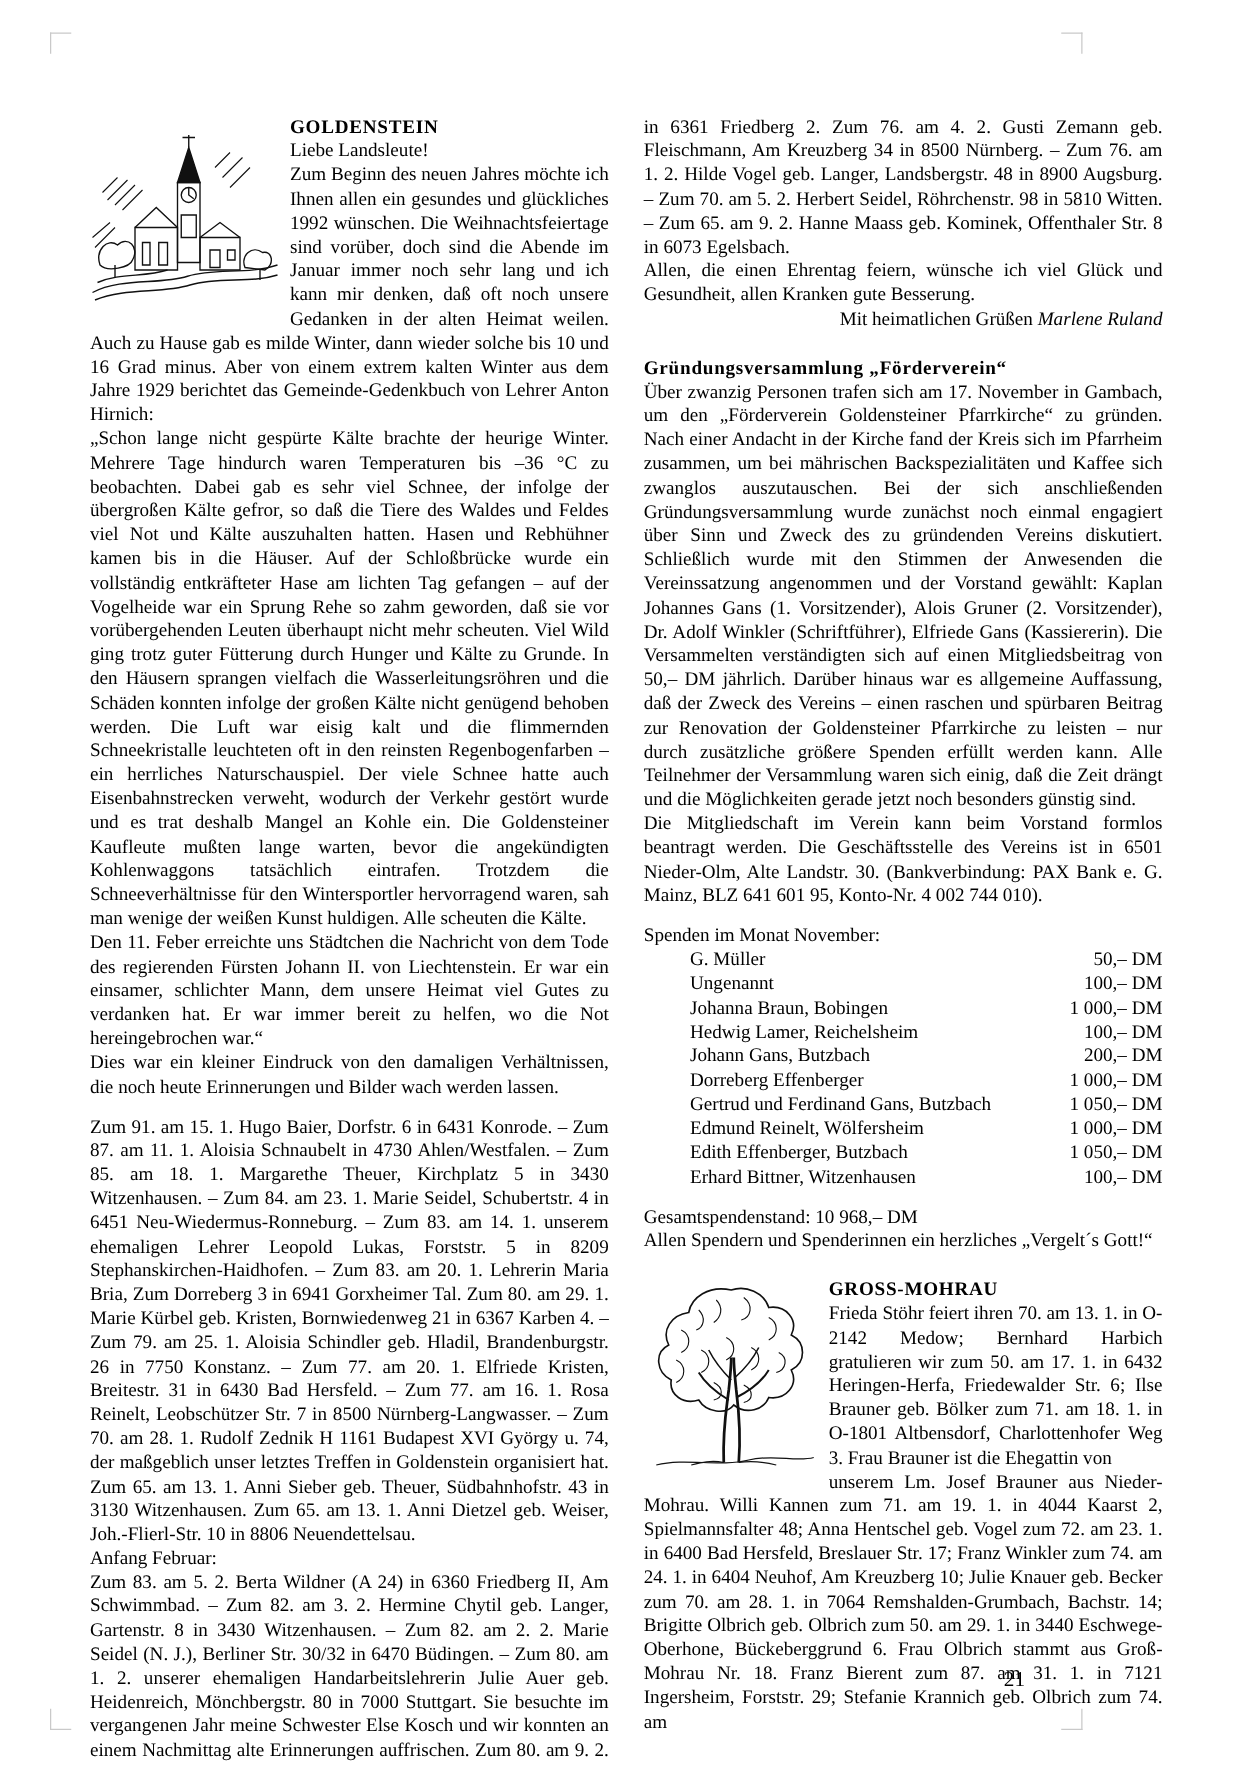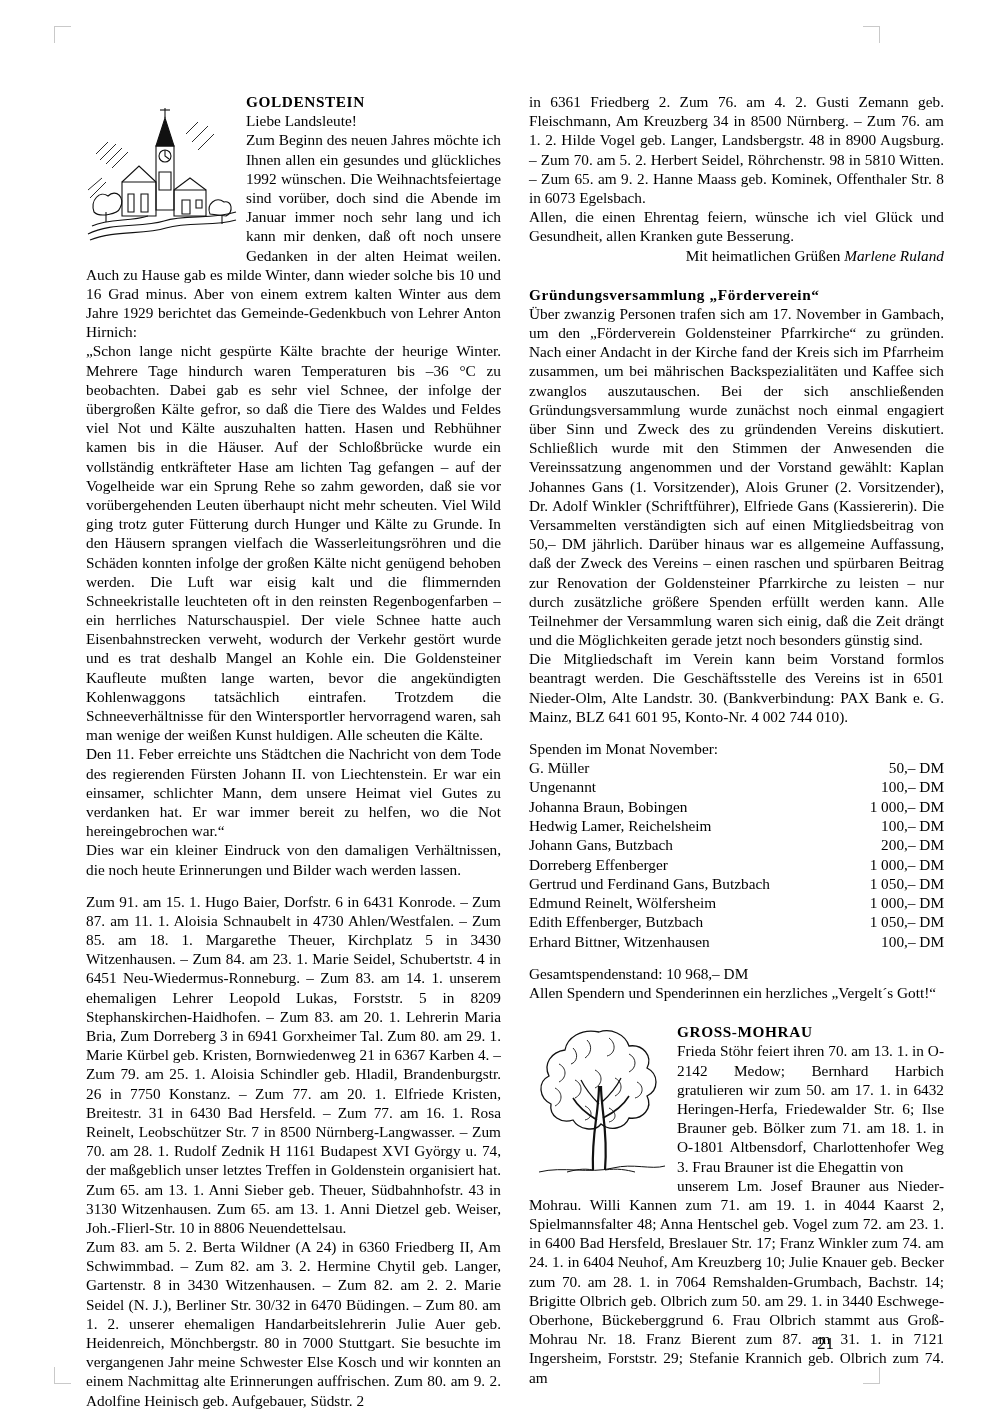--- a/index.html
+++ b/index.html
@@ -10,21 +10,21 @@
   body {
     width: 1000px;
     height: 1412px;
     position: relative;
     font-family: "Liberation Serif", serif;
     color: #000000;
     overflow: hidden;
   }
   .page {
     position: absolute;
-    left: 14px; top: 0;
+    left: 0; top: 0;
     width: 892px;
     height: 1412px;
   }
   
   .corner {
     position: absolute;
     width: 16px; height: 16px;
     border-color: #c9c9c9;
     border-style: solid;
   }
@@ -79,21 +79,21 @@
   .lead-sub {
     margin-left: 152px;
   }
 
   
   .don-row {
     display: flex;
     justify-content: space-between;
     line-height: 1.26;
   }
-  .don-name { text-align: left; }
+  .don-name { text-align: left; margin-left: 37px; }
   .don-amt { text-align: right; white-space: pre; }
 
   .sig-right { text-align: right; font-style: italic; }
 
   .pageno {
     position: absolute;
     right: 72px;
     bottom: 58px;
     font-size: 17px;
   }
@@ -153,20 +153,21 @@
     <p class="lead-sub">Liebe Landsleute!</p>
     <p>Zum Beginn des neuen Jahres möchte ich Ihnen allen ein gesundes und glückliches 1992 wünschen. Die Weihnachtsfeiertage sind vorüber, doch sind die Abende im Januar immer noch sehr lang und ich kann mir denken, daß oft noch unsere Gedanken in der alten Heimat weilen. Auch zu Hause gab es milde Winter, dann wieder solche bis 10 und 16 Grad minus. Aber von einem extrem kalten Winter aus dem Jahre 1929 berichtet das Gemeinde-Gedenkbuch von Lehrer Anton Hirnich:</p>
     <p>„Schon lange nicht gespürte Kälte brachte der heurige Winter. Mehrere Tage hindurch waren Temperaturen bis –36 °C zu beobachten. Dabei gab es sehr viel Schnee, der infolge der übergroßen Kälte gefror, so daß die Tiere des Waldes und Feldes viel Not und Kälte auszuhalten hatten. Hasen und Rebhühner kamen bis in die Häuser. Auf der Schloßbrücke wurde ein vollständig entkräfteter Hase am lichten Tag gefangen – auf der Vogelheide war ein Sprung Rehe so zahm geworden, daß sie vor vorübergehenden Leuten überhaupt nicht mehr scheuten. Viel Wild ging trotz guter Fütterung durch Hunger und Kälte zu Grunde. In den Häusern sprangen vielfach die Wasserleitungsröhren und die Schäden konnten infolge der großen Kälte nicht genügend behoben werden. Die Luft war eisig kalt und die flimmernden Schneekristalle leuchteten oft in den reinsten Regenbogenfarben – ein herrliches Naturschauspiel. Der viele Schnee hatte auch Eisenbahnstrecken verweht, wodurch der Verkehr gestört wurde und es trat deshalb Mangel an Kohle ein. Die Goldensteiner Kaufleute mußten lange warten, bevor die angekündigten Kohlenwaggons tatsächlich eintrafen. Trotzdem die Schneeverhältnisse für den Wintersportler hervorragend waren, sah man wenige der weißen Kunst huldigen. Alle scheuten die Kälte.</p>
     <p>Den 11. Feber erreichte uns Städtchen die Nachricht von dem Tode des regierenden Fürsten Johann II. von Liechtenstein. Er war ein einsamer, schlichter Mann, dem unsere Heimat viel Gutes zu verdanken hat. Er war immer bereit zu helfen, wo die Not hereingebrochen war.“</p>
     <p>Dies war ein kleiner Eindruck von den damaligen Verhältnissen, die noch heute Erinnerungen und Bilder wach werden lassen.</p>
 
     <div class="gap"></div>
 
     <p class="tight"><span>Zum 91. am 15. 1. </span><span>Hugo Baier, Dorfstr. 6 in 6431 Konrode. – Zum 87. am 11. 1. Aloisia Schnaubelt in 4730 Ahlen/Westfalen. – Zum 85. am 18. 1. Margarethe Theuer, Kirchplatz 5 in 3430 Witzenhausen. – Zum 84. am 23. 1. Marie Seidel, Schubertstr. 4 in 6451 Neu-Wiedermus-Ronneburg. – Zum 83. am 14. 1. unserem ehemaligen Lehrer Leopold Lukas, Forststr. 5 in 8209 Stephanskirchen-Haidhofen. – Zum 83. am 20. 1. Lehrerin Maria Bria, Zum Dorreberg 3 in 6941 Gorxheimer Tal. Zum 80. am 29. 1. Marie Kürbel geb. Kristen, Bornwiedenweg 21 in 6367 Karben 4. – Zum 79. am 25. 1. Aloisia Schindler geb. Hladil, Brandenburgstr. 26 in 7750 Konstanz. – Zum 77. am 20. 1. Elfriede Kristen, Breitestr. 31 in 6430 Bad Hersfeld. – Zum 77. am 16. 1. Rosa Reinelt, Leobschützer Str. 7 in 8500 Nürnberg-Langwasser. – Zum 70. am 28. 1. Rudolf Zednik H 1161 Budapest XVI György u. 74, der maßgeblich unser letztes Treffen in Goldenstein organisiert hat. Zum 65. am 13. 1. Anni Sieber geb. Theuer, Südbahnhofstr. 43 in 3130 Witzenhausen. Zum 65. am 13. 1. Anni Dietzel geb. Weiser, Joh.-Flierl-Str. 10 in 8806 Neuendettelsau.</span></p>
 
+    <p>Anfang Februar:</p>
     <p class="tight">Zum 83. am 5. 2. Berta Wildner (A 24) in 6360 Friedberg II, Am Schwimmbad. – Zum 82. am 3. 2. Hermine Chytil geb. Langer, Gartenstr. 8 in 3430 Witzenhausen. – Zum 82. am 2. 2. Marie Seidel (N. J.), Berliner Str. 30/32 in 6470 Büdingen. – Zum 80. am 1. 2. unserer ehemaligen Handarbeitslehrerin Julie Auer geb. Heidenreich, Mönchbergstr. 80 in 7000 Stuttgart. Sie besuchte im vergangenen Jahr meine Schwester Else Kosch und wir konnten an einem Nachmittag alte Erinnerungen auffrischen. Zum 80. am 9. 2. Adolfine Heinisch geb. Aufgebauer, Südstr. 2</p>
 
   </div>
 
   <div class="col col-right">
 
     <p>in 6361 Friedberg 2. Zum 76. am 4. 2. Gusti Zemann geb. Fleischmann, Am Kreuzberg 34 in 8500 Nürnberg. – Zum 76. am 1. 2. Hilde Vogel geb. Langer, Landsbergstr. 48 in 8900 Augsburg. – Zum 70. am 5. 2. Herbert Seidel, Röhrchenstr. 98 in 5810 Witten. – Zum 65. am 9. 2. Hanne Maass geb. Kominek, Offenthaler Str. 8 in 6073 Egelsbach.</p>
     <p>Allen, die einen Ehrentag feiern, wünsche ich viel Glück und Gesundheit, allen Kranken gute Besserung.</p>
     <p class="right"><span>Mit heimatlichen Grüßen </span><i>Marlene Ruland</i></p>
 

